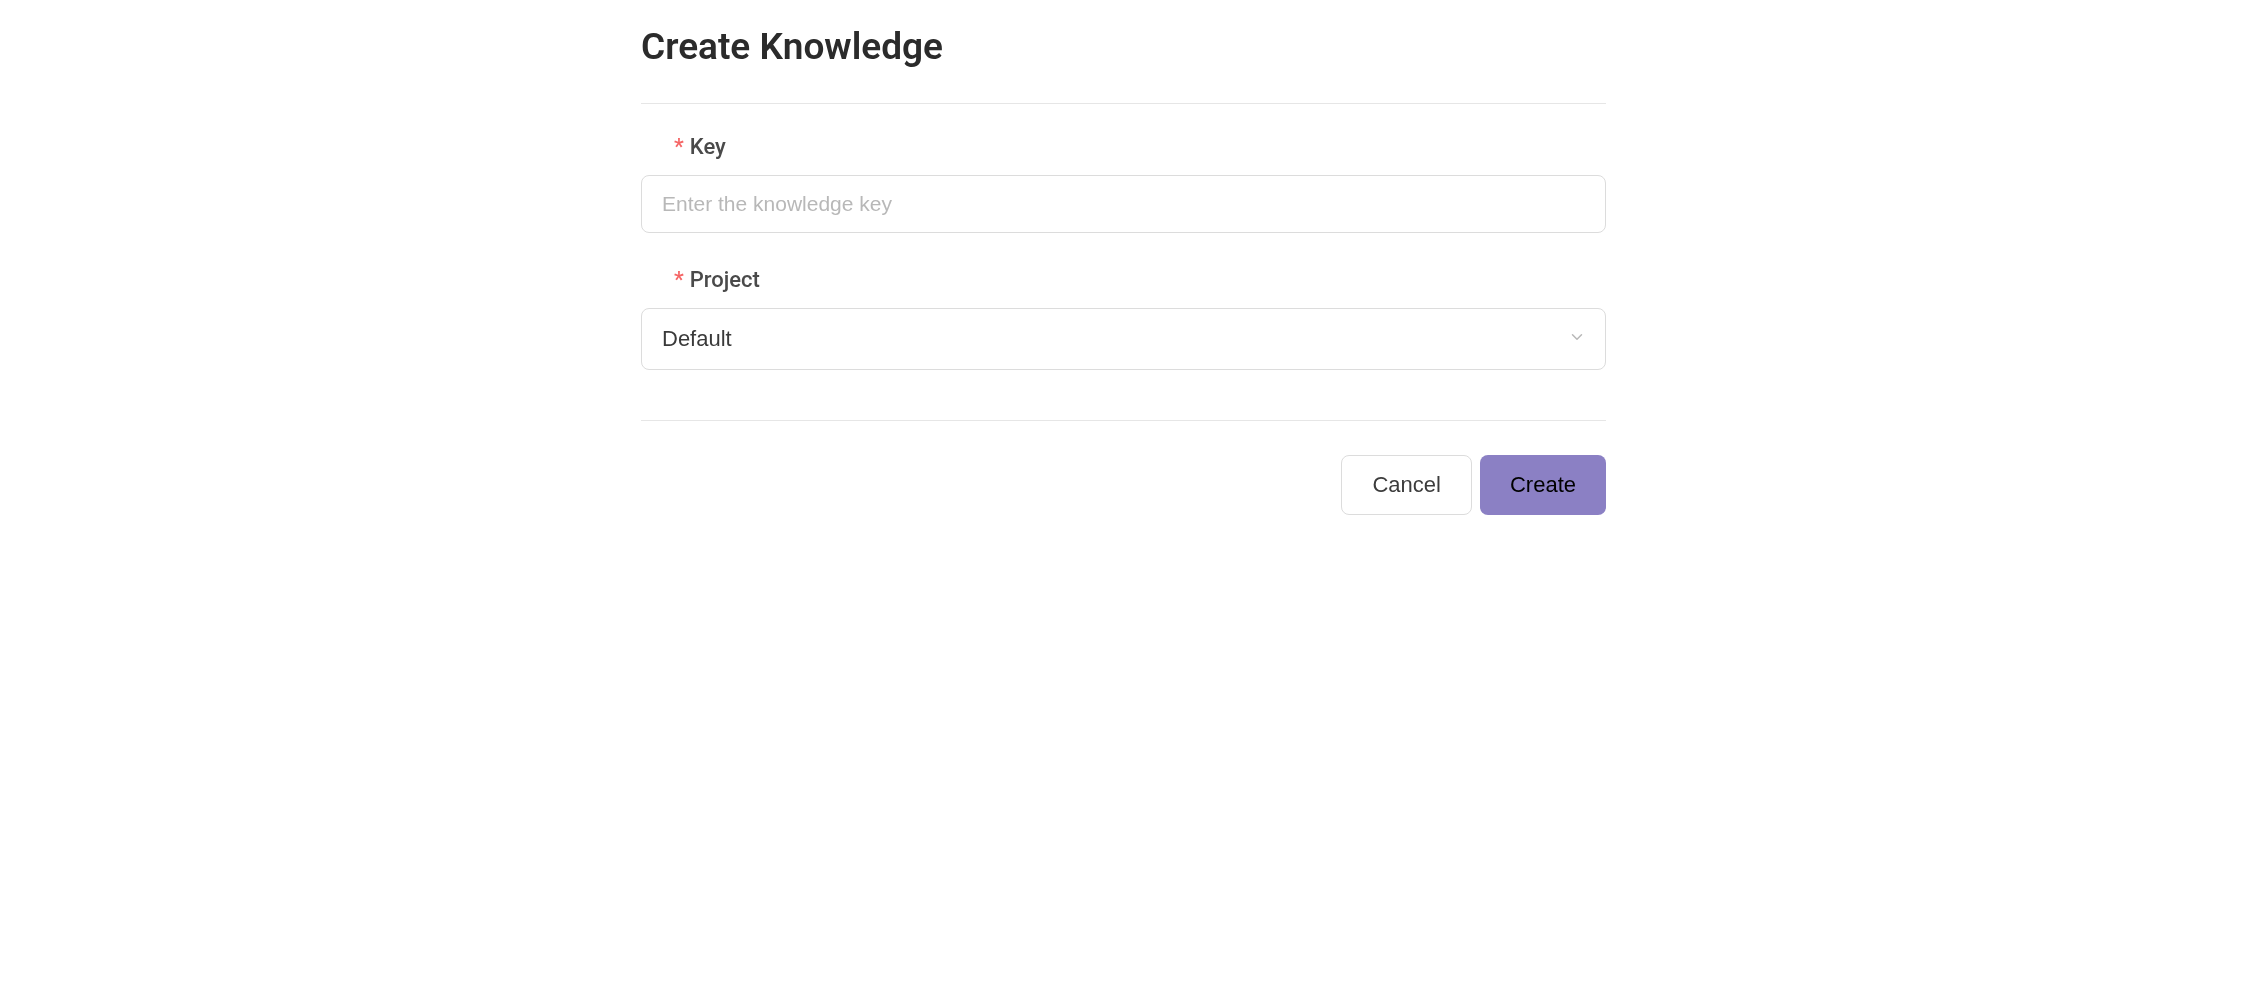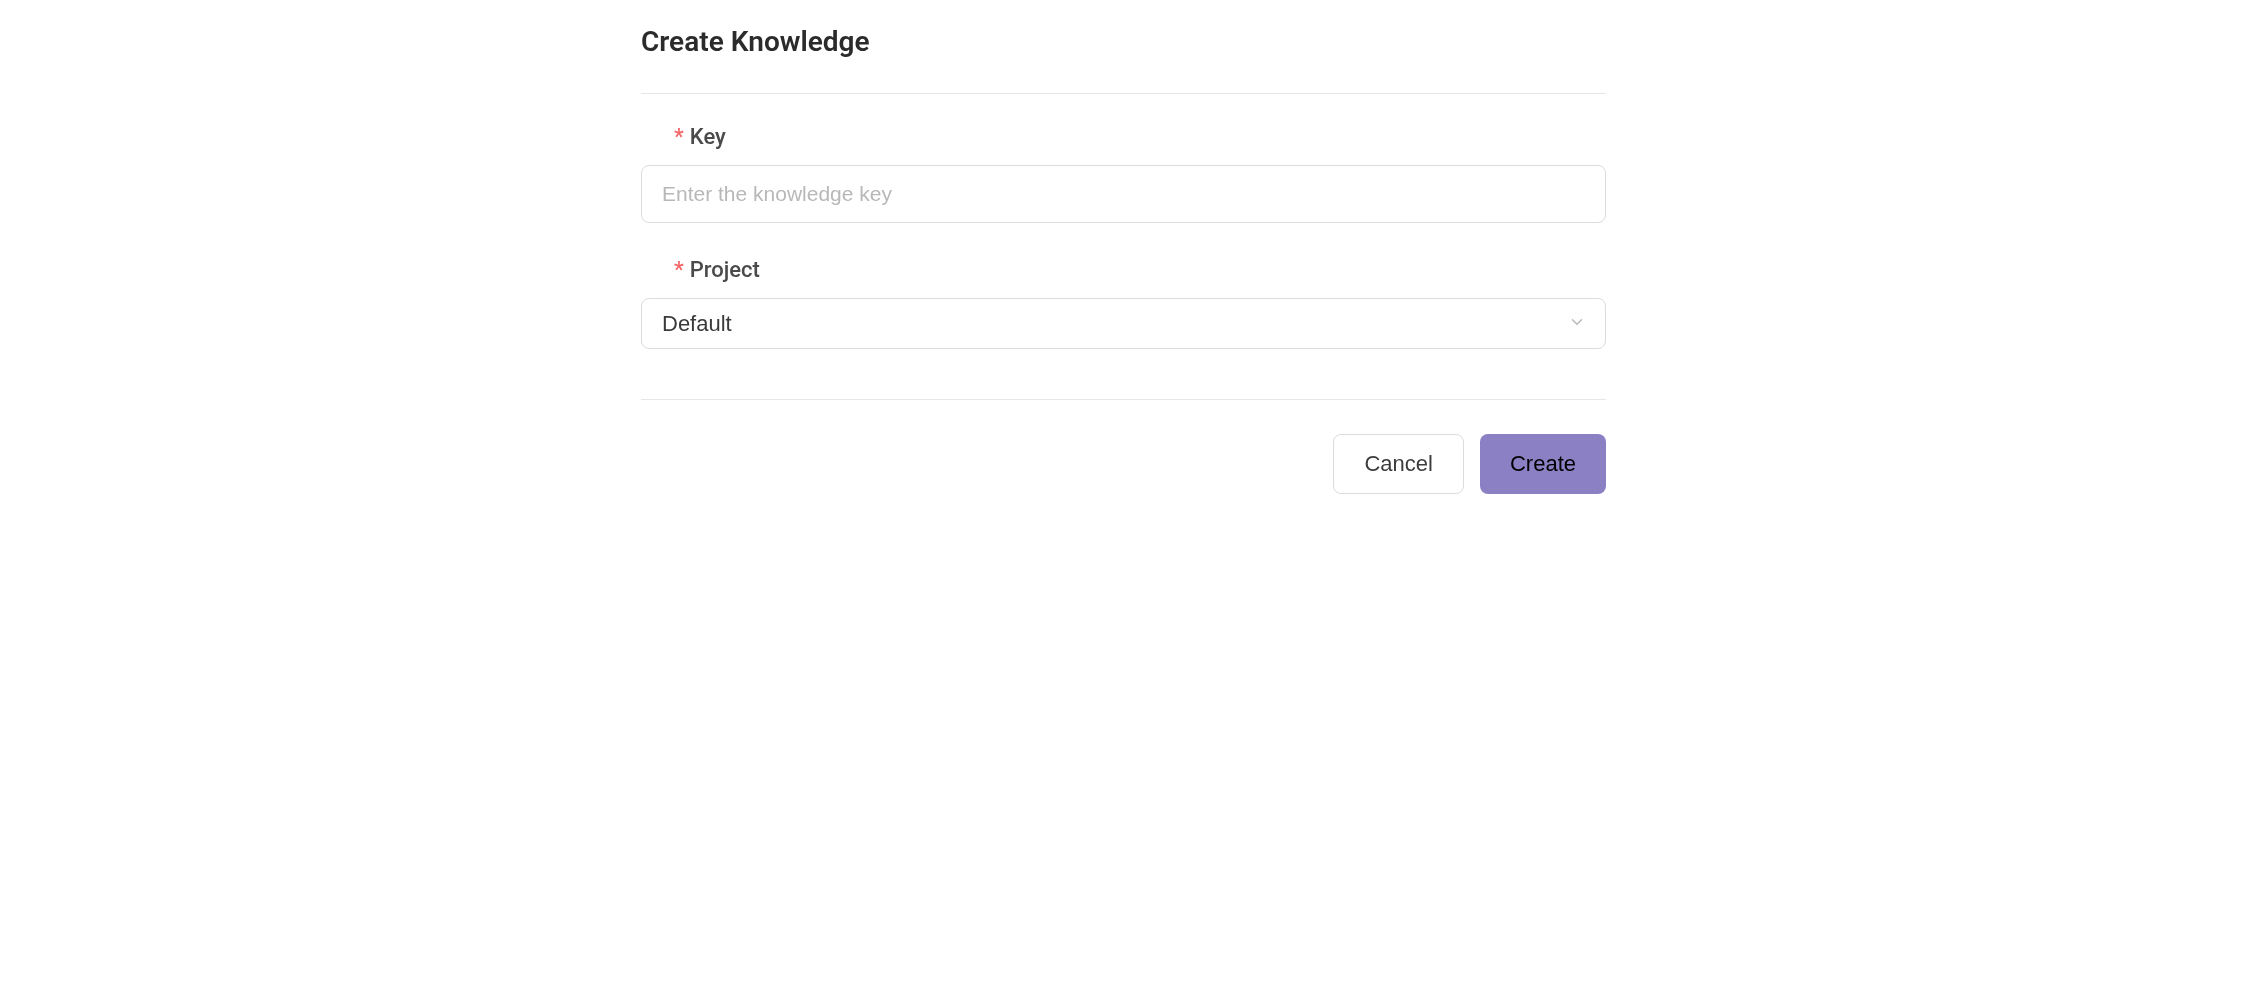--- a/index.html
+++ b/index.html
@@ -16,21 +16,21 @@
       padding-top: 25px;
     }
     .container {
       width: 965px;
     }
     .header {
       padding-bottom: 35px;
       border-bottom: 1px solid #e6e6e6;
     }
     .header-title {
-      font-size: 28px;
+      font-size: 37px;
       font-weight: 600;
       color: #2b2b2b;
     }
     .form-body {
       padding-top: 30px;
       padding-bottom: 50px;
       border-bottom: 1px solid #e6e6e6;
     }
     .form-group {
       margin-bottom: 34px;
@@ -64,21 +64,21 @@
     }
     .text-input::placeholder {
       color: #b8b8b8;
     }
     .select-wrapper {
       position: relative;
       width: 100%;
     }
     .select-input {
       width: 100%;
-      height: 51px;
+      height: 62px;
       padding: 0 50px 0 20px;
       font-size: 22px;
       color: #3a3a3a;
       border: 1px solid #dcdcdc;
       border-radius: 8px;
       outline: none;
       background: #ffffff;
       appearance: none;
       -webkit-appearance: none;
       cursor: pointer;
@@ -90,21 +90,21 @@
       position: absolute;
       right: 20px;
       top: 50%;
       transform: translateY(-50%);
       pointer-events: none;
       color: #b8b8b8;
     }
     .footer {
       display: flex;
       justify-content: flex-end;
-      gap: 16px;
+      gap: 8px;
       padding-top: 34px;
     }
     .btn {
       height: 60px;
       padding: 0 30px;
       font-size: 22px;
       font-weight: 500;
       border-radius: 8px;
       cursor: pointer;
       border: none;

